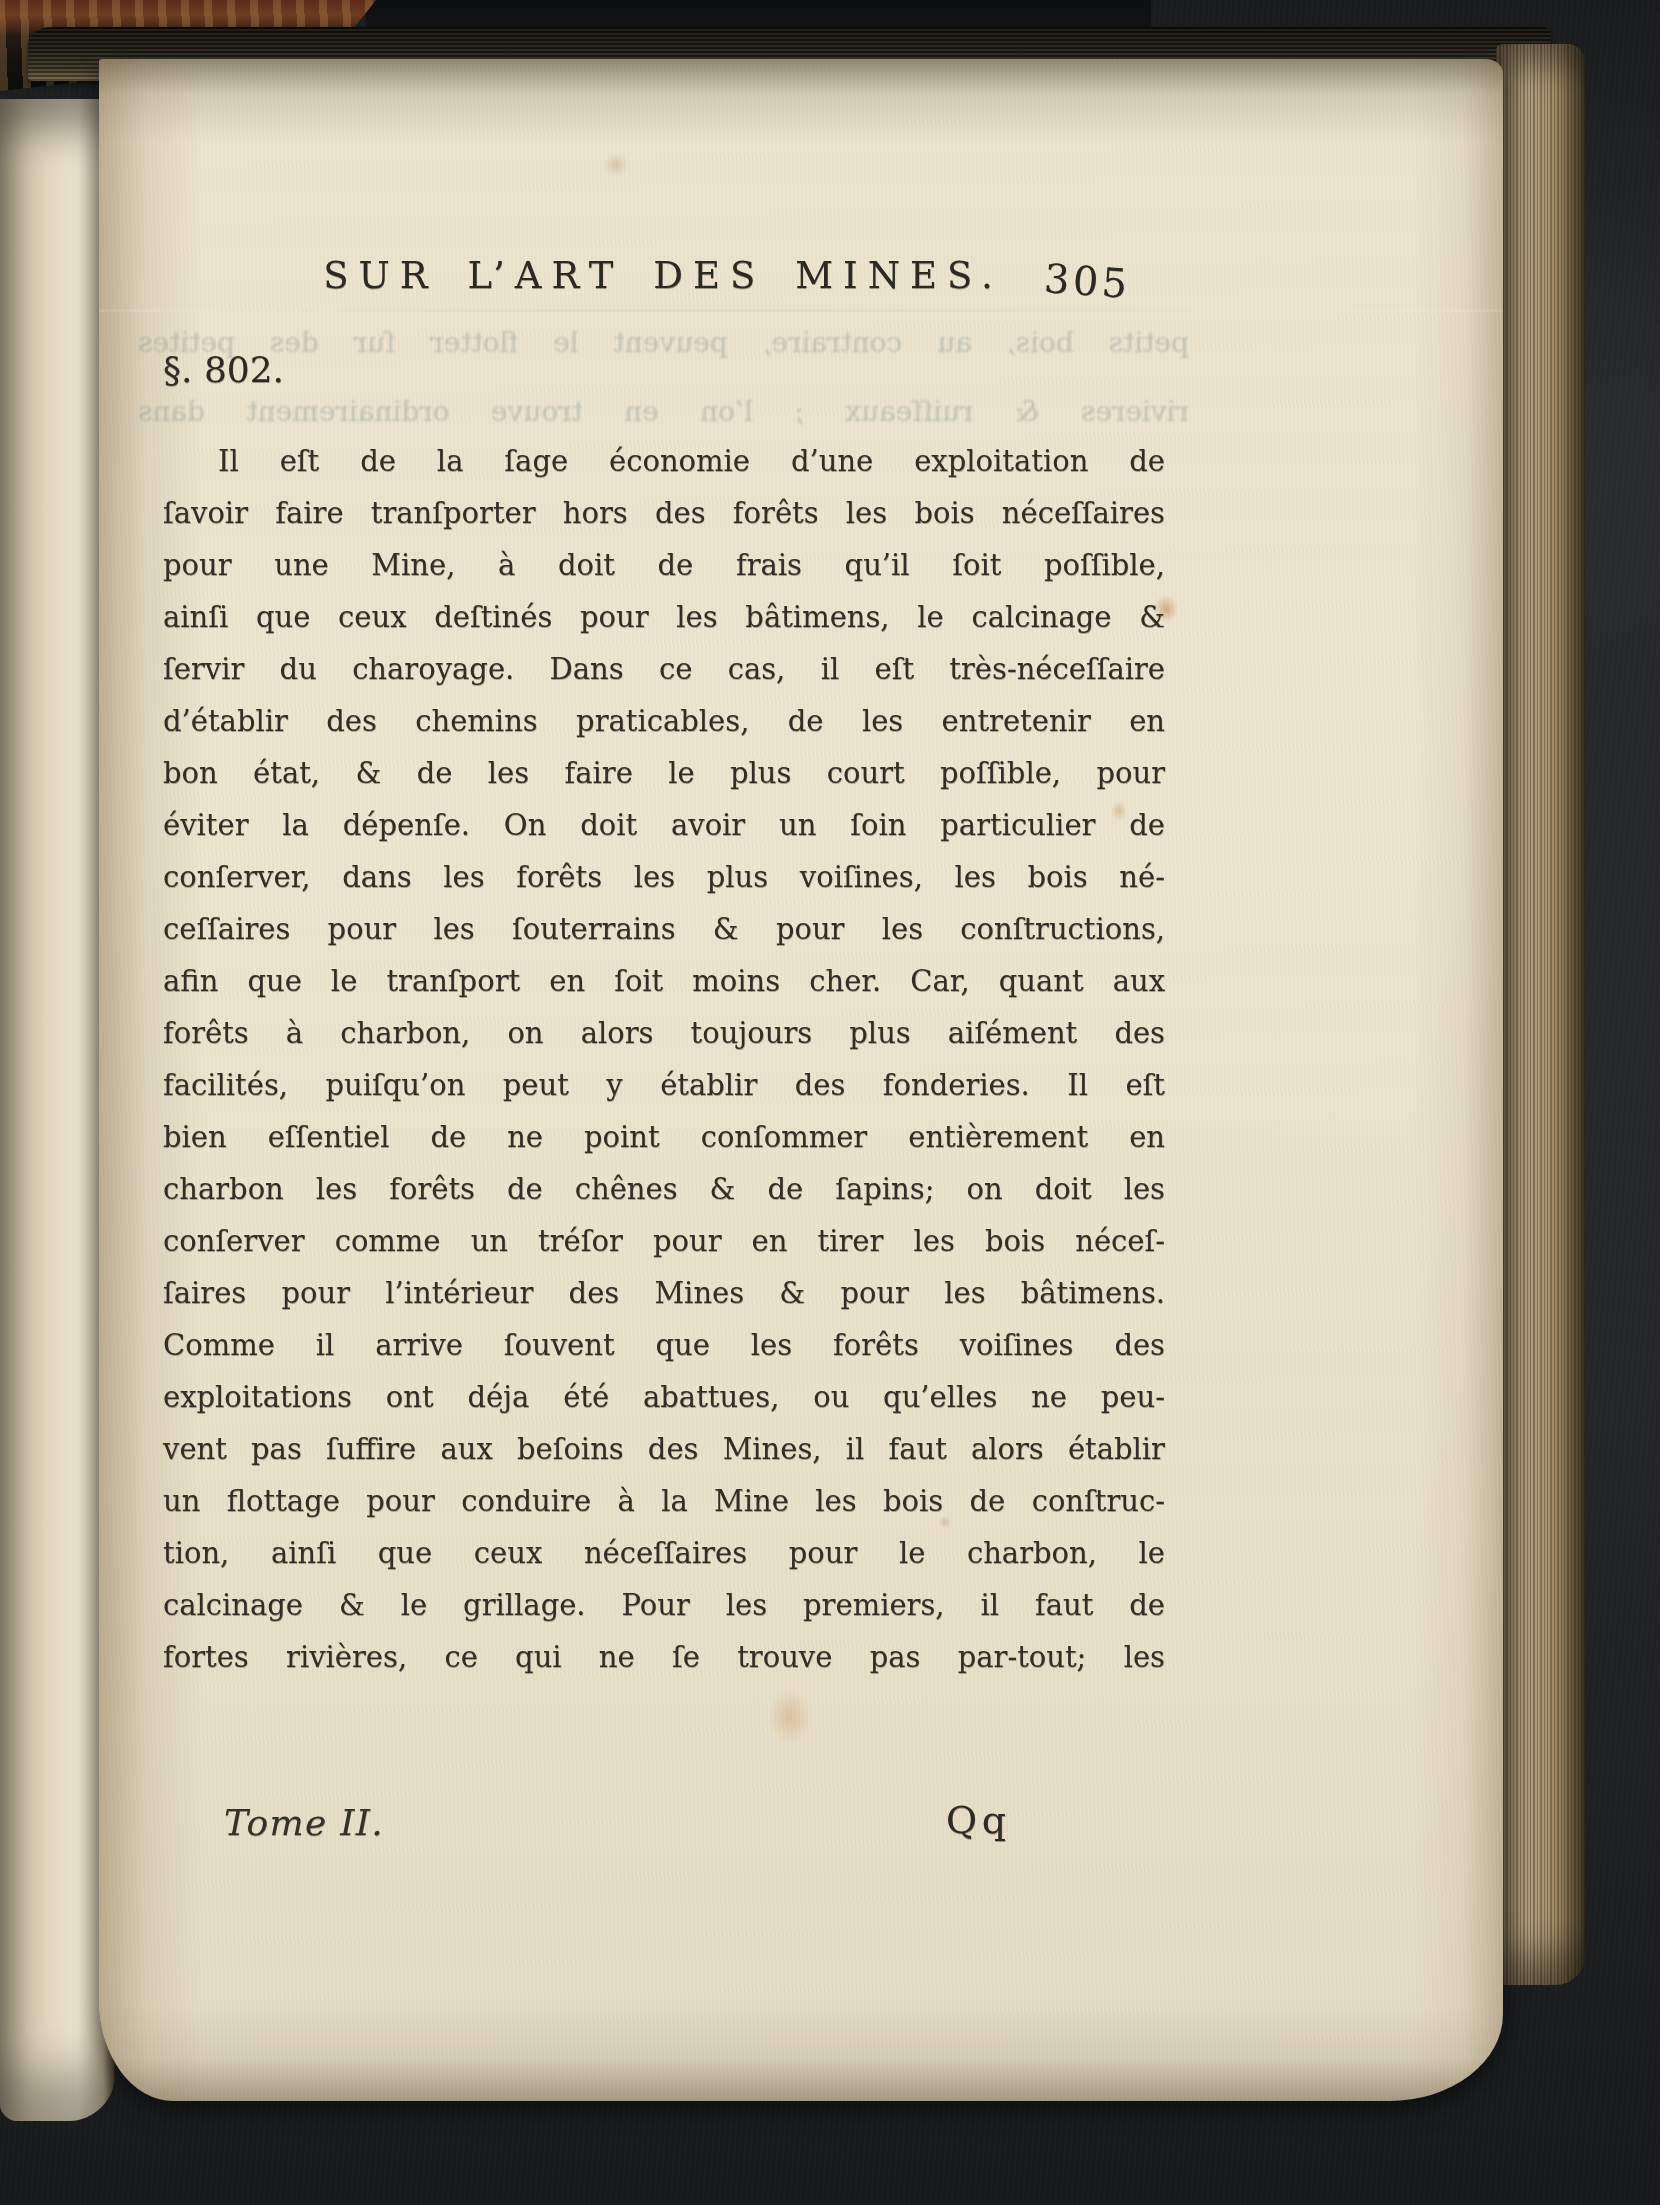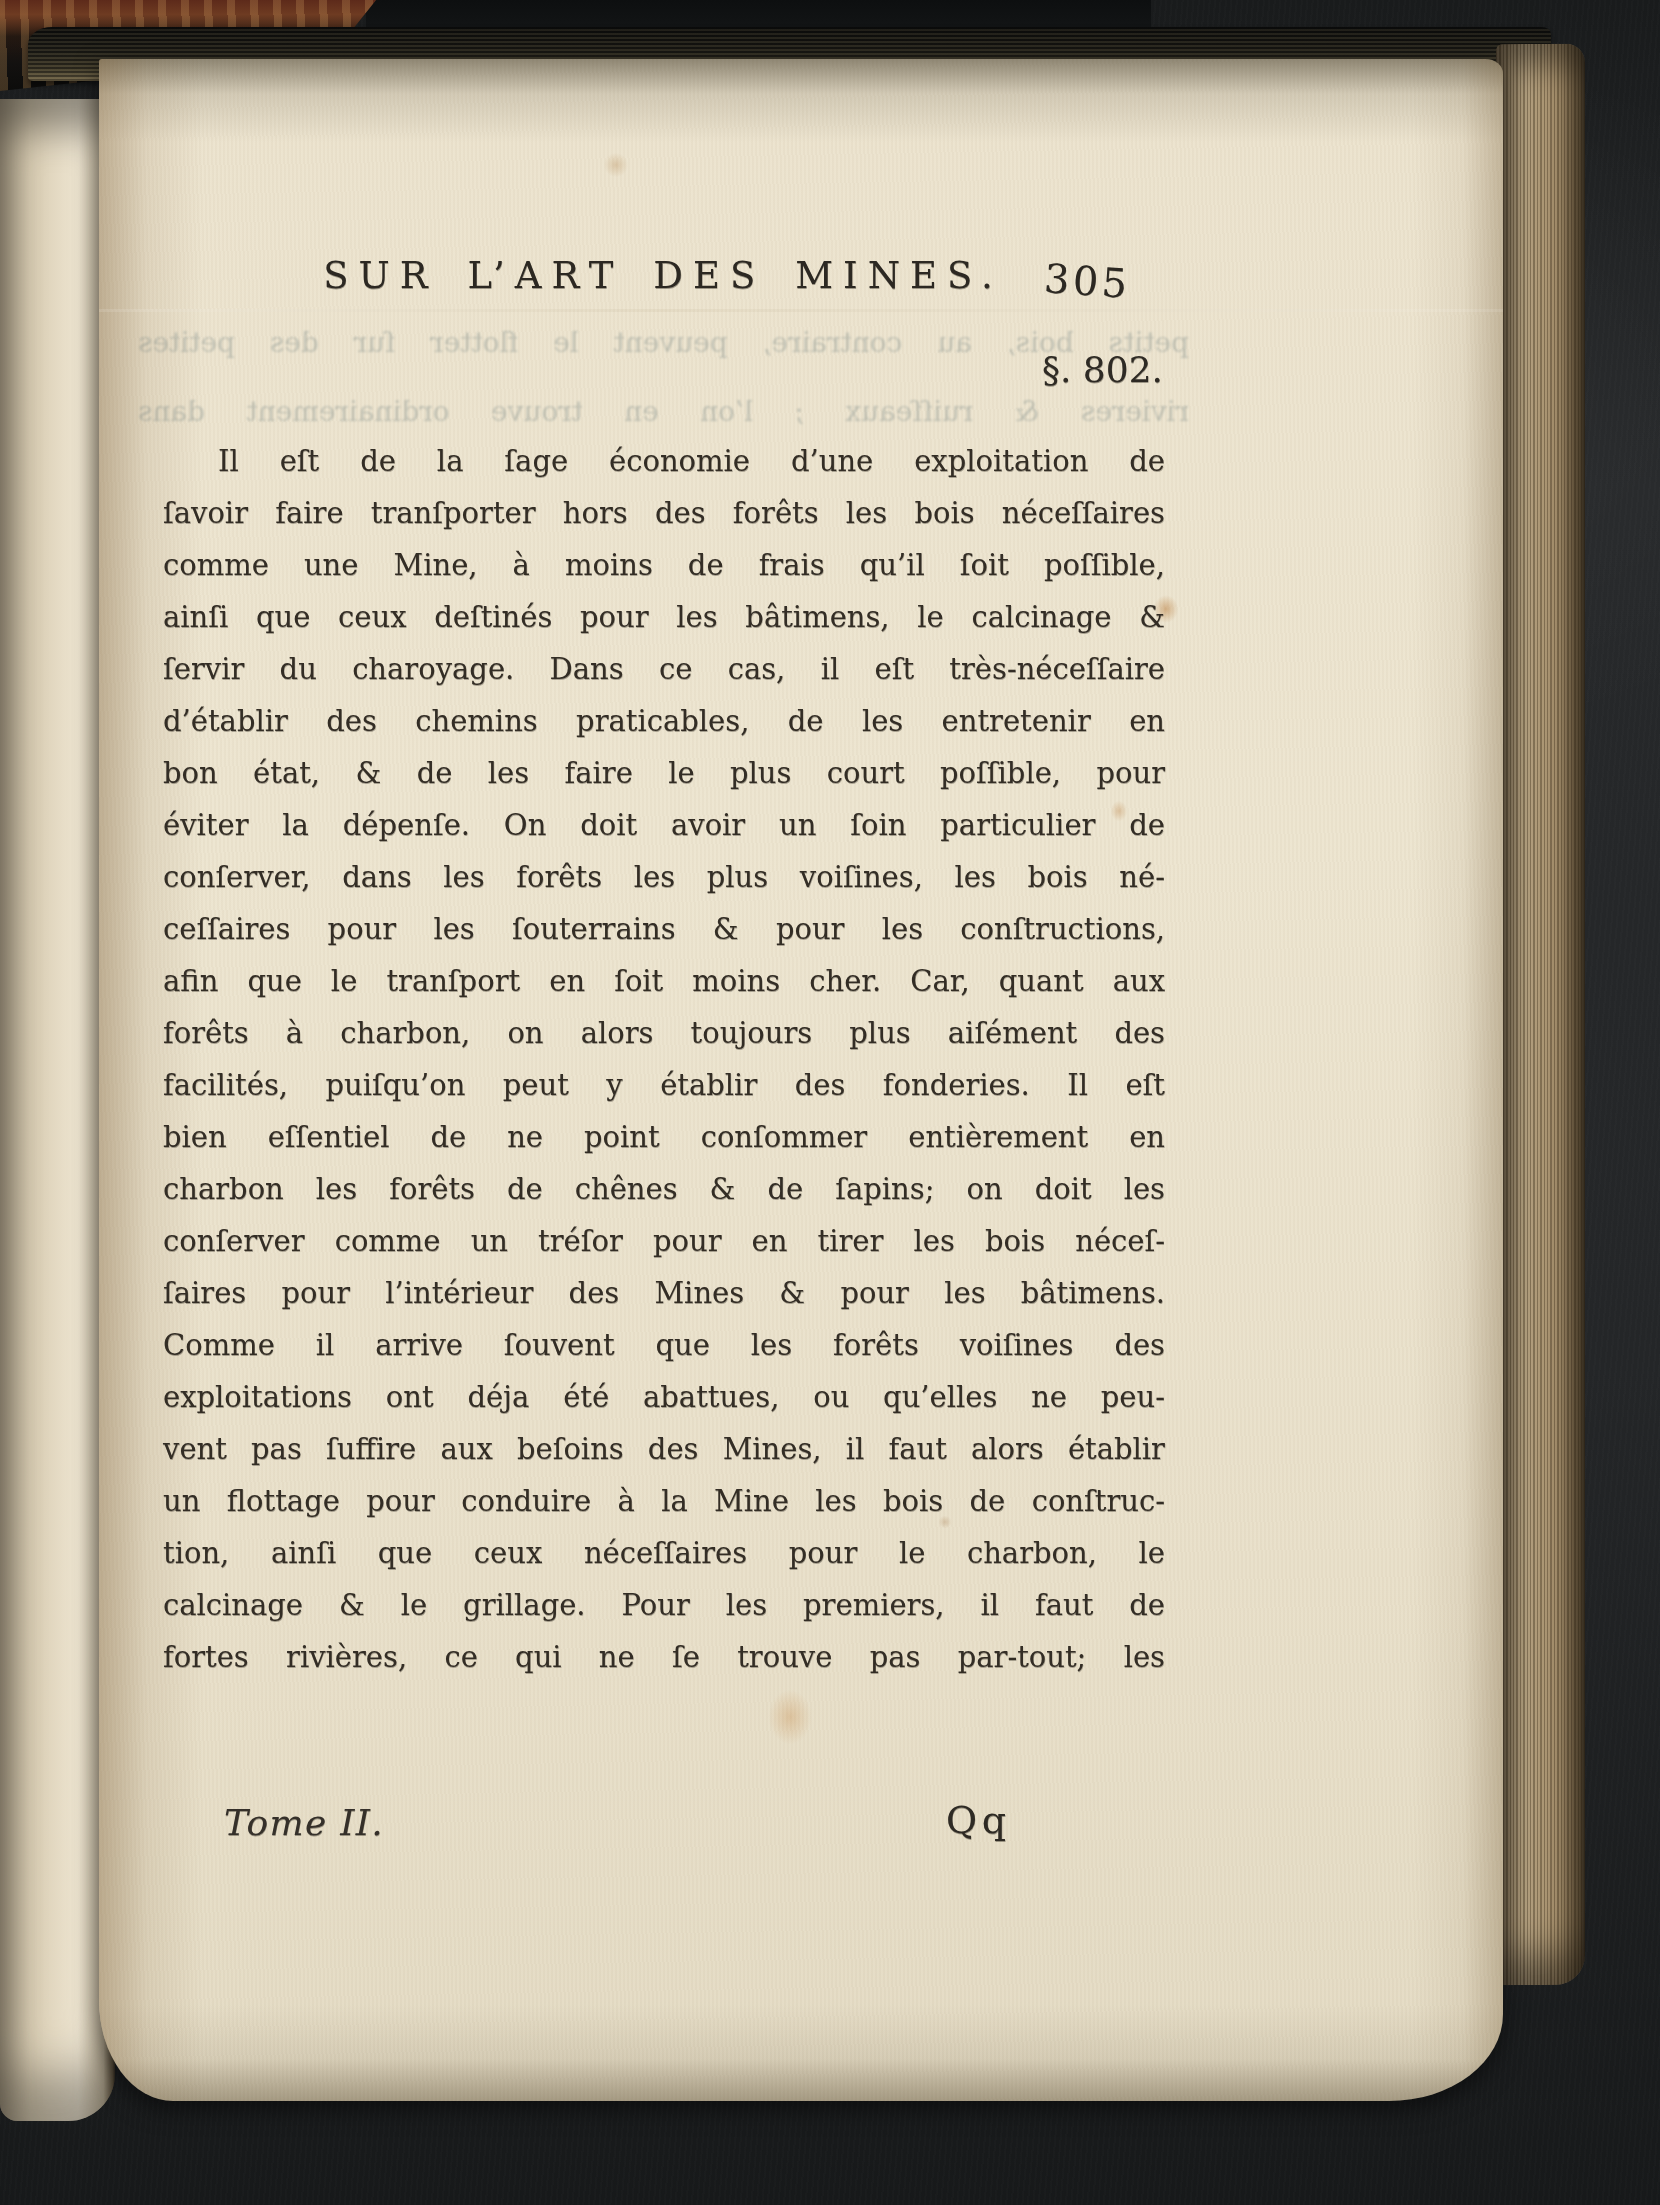--- a/index.html
+++ b/index.html
@@ -80,21 +80,21 @@
     position:absolute;left:64px;top:195px;width:1000px;
     text-align:center;font-size:37px;letter-spacing:0.27em;word-spacing:0.22em;
     color:#2c2822;text-shadow:0.3px 0.5px 0.5px rgba(40,35,25,0.4);
   }
   .page-number{
     position:absolute;left:945px;top:199px;font-size:40px;color:#2c2822;
     letter-spacing:3.4px;transform:rotate(4deg);
     text-shadow:0.3px 0.5px 0.5px rgba(40,35,25,0.4);
   }
   .section-heading{
-    position:absolute;left:64px;top:290px;width:1000px;text-align:right;
+    position:absolute;left:64px;top:290px;width:1000px;text-align:left;
     font-size:36px;color:#2e2a24;text-shadow:0.3px 0.5px 0.5px rgba(40,35,25,0.4);
   }
   
   .ghost{
     position:absolute;left:39px;width:1051px;
     transform:scaleX(-1);color:#5c7073;opacity:0.30;filter:blur(1.1px);
     font-size:28px;text-align:justify;text-align-last:justify;
   }
   .ghost-1{top:267px;}
   .ghost-2{top:336px;}
@@ -139,21 +139,21 @@
   <div class="ghost ghost-2">rivieres &amp; ruiſſeaux ; l’on en trouve ordinairement dans</div>
 
   <div class="running-head">SUR L’ART DES MINES.</div>
   <div class="page-number">305</div>
 
   <div class="section-heading">§. 802.</div>
 
   <div class="body-text">
       <div class="body-line">Il eſt de la ſage économie d’une exploitation de</div>
       <div class="body-line">ſavoir faire tranſporter hors des forêts les bois néceſſaires</div>
-      <div class="body-line">comme une Mine, à moins de frais qu’il ſoit poſſible,</div>
+      <div class="body-line">pour une Mine, à doit de frais qu’il ſoit poſſible,</div>
       <div class="body-line">ainſi que ceux deſtinés pour les bâtimens, le calcinage &amp;</div>
       <div class="body-line">ſervir du charoyage. Dans ce cas, il eſt très-néceſſaire</div>
       <div class="body-line">d’établir des chemins praticables, de les entretenir en</div>
       <div class="body-line">bon état, &amp; de les faire le plus court poſſible, pour</div>
       <div class="body-line">éviter la dépenſe. On doit avoir un ſoin particulier de</div>
       <div class="body-line">conſerver, dans les forêts les plus voiſines, les bois né-</div>
       <div class="body-line">ceſſaires pour les ſouterrains &amp; pour les conſtructions,</div>
       <div class="body-line">afin que le tranſport en ſoit moins cher. Car, quant aux</div>
       <div class="body-line">forêts à charbon, on alors toujours plus aiſément des</div>
       <div class="body-line">facilités, puiſqu’on peut y établir des fonderies. Il eſt</div>

